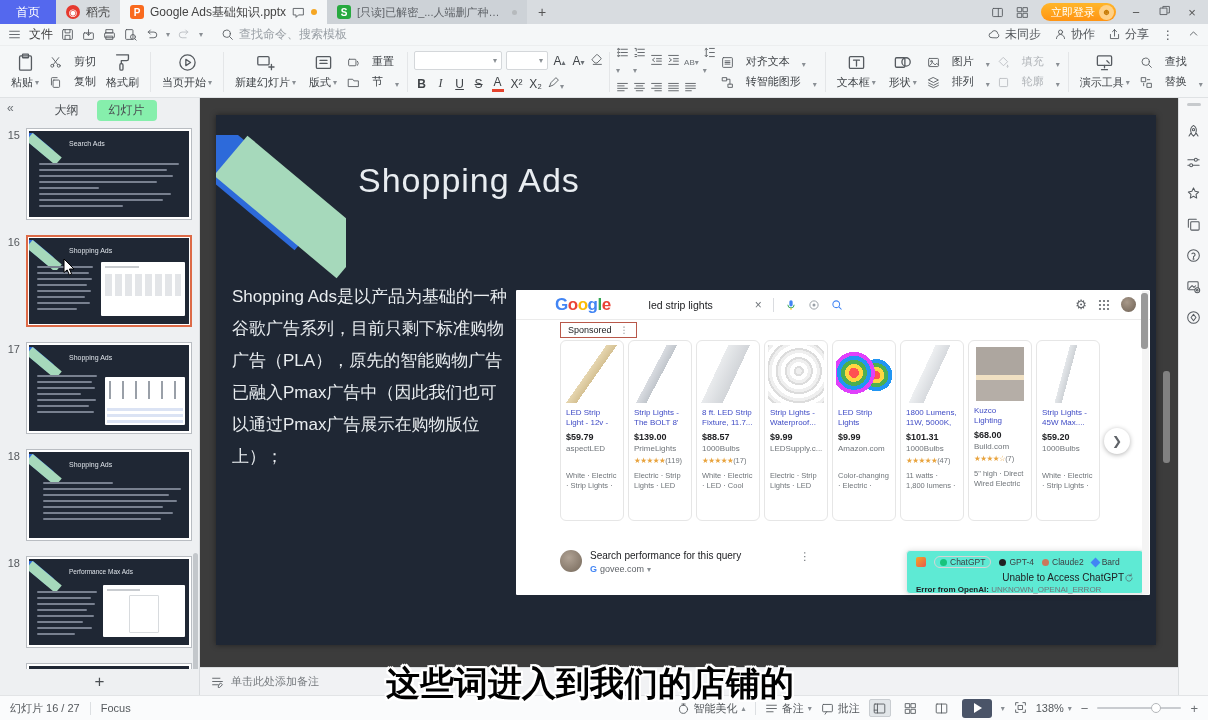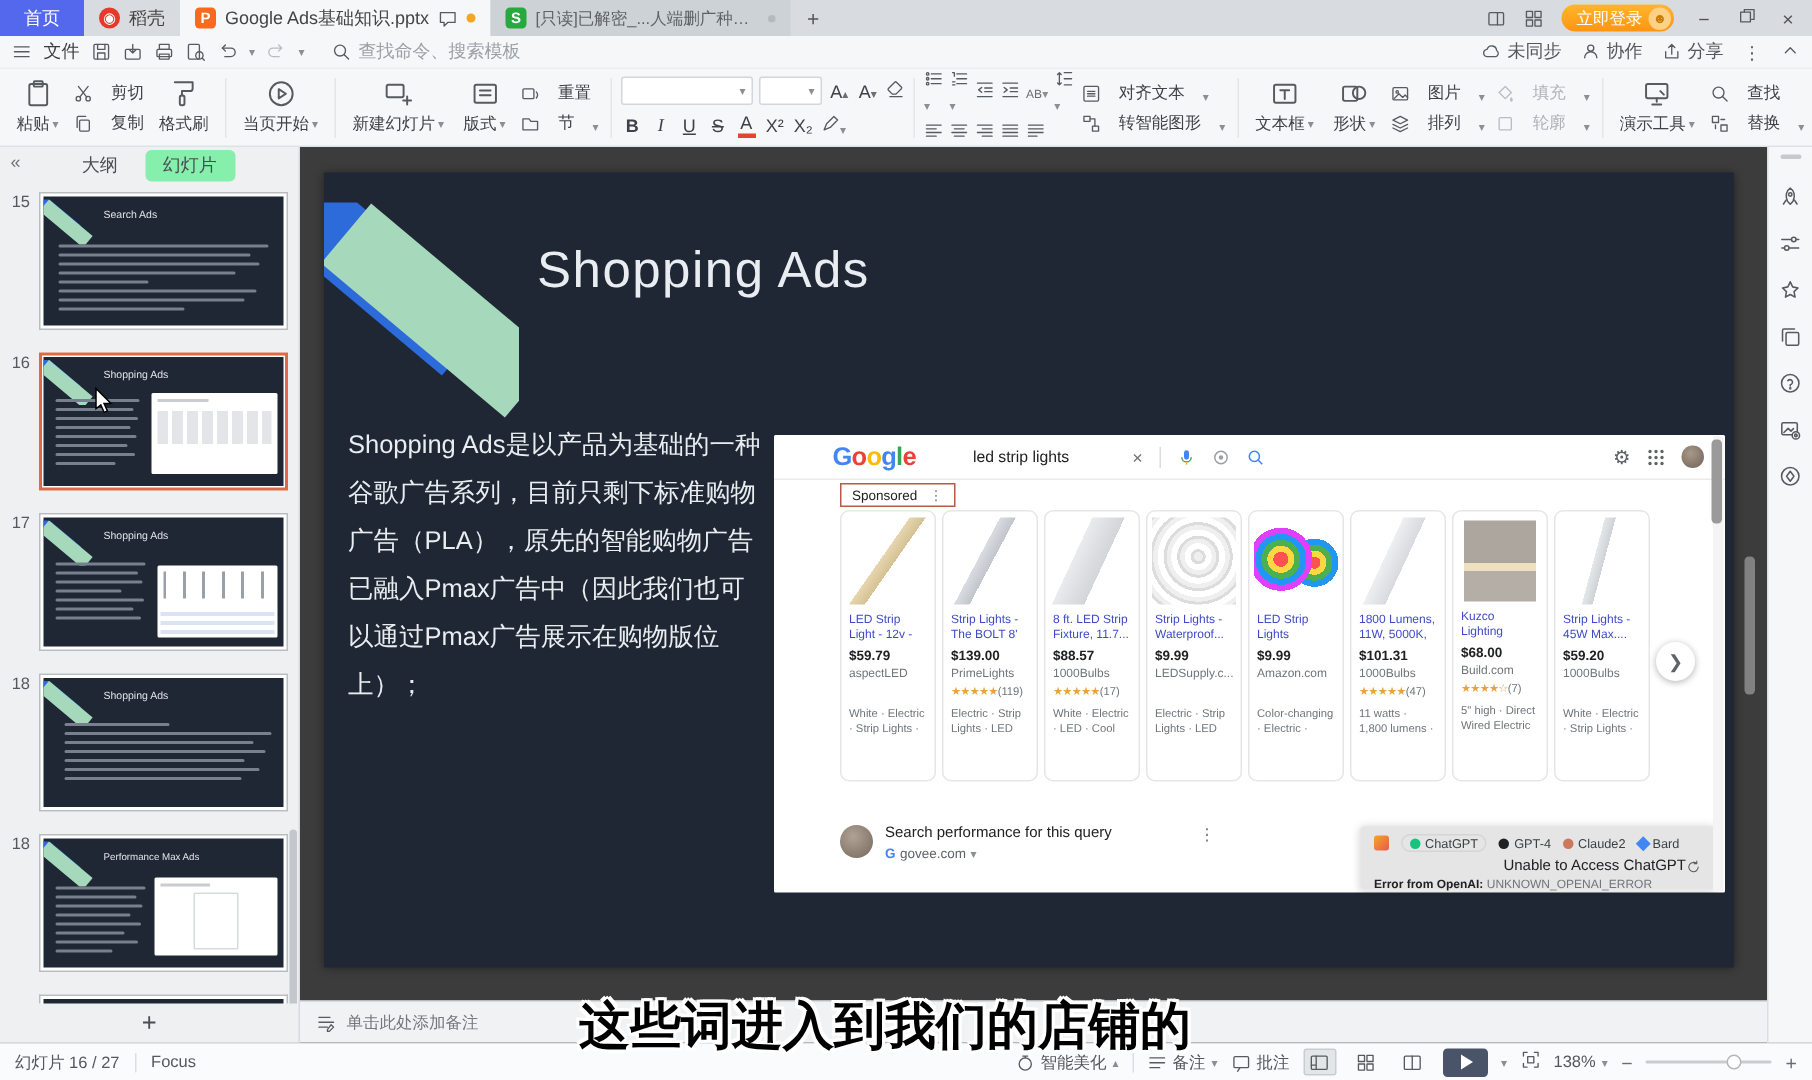--- a/index.html
+++ b/index.html
@@ -133,21 +133,21 @@
 .grev{color:#70757a;letter-spacing:0}
 .gattrs{font-size:7.5px;line-height:9.5px;color:#70757a;margin-top:6px;height:19px;overflow:hidden}
 .gnext{position:absolute;right:20px;top:138px;width:26px;height:26px;border-radius:50%;background:#fff;box-shadow:0 1px 5px rgba(0,0,0,.3);display:flex;align-items:center;justify-content:center;color:#5f6368;font-size:12px}
 .gfooter{position:absolute;left:44px;right:6px;top:260px;display:flex;align-items:flex-start}
 .gperf{display:flex;gap:8px}
 .gperf-av{width:22px;height:22px;border-radius:50%;background:radial-gradient(circle at 40% 35%,#b0a294,#75685a);flex:0 0 auto}
 .gperf-title{font-size:10px;color:#202124}
 .gperf-site{display:flex;align-items:center;gap:3px;margin-top:3px;font-size:9px;color:#5f6368}
 .gG{color:#4285f4;font-weight:bold;font-size:9px}
 .gmore{color:#70757a;font-size:11px;margin-left:58px}
-.gai{margin-left:auto;width:238px;background:#e5e5e5;border:1px solid #ececec;border-radius:4px;box-shadow:0 1px 6px rgba(0,0,0,.15);padding:5px 9px;height:44px}
+.gai{margin-left:auto;width:238px;background:#5eead4;border:1px solid #ececec;border-radius:4px;box-shadow:0 1px 6px rgba(0,0,0,.15);padding:5px 9px;height:44px}
 .gai-tabs{display:flex;align-items:center;gap:8px;font-size:8.5px;color:#3c4043;white-space:nowrap}
 .ext-ic{width:10px;height:10px;border-radius:2px;background:linear-gradient(135deg,#f5a623,#e85a4f);flex:0 0 auto}
 .aidot{width:7px;height:7px;border-radius:50%;flex:0 0 auto}
 .d-gpt{background:#19c37d}.d-gpt4{background:#202123}.d-claude{background:#cc785c}
 .d-bard{width:7px;height:7px;background:#4285f4;transform:rotate(45deg);flex:0 0 auto}
 .aitab{display:flex;align-items:center;gap:3px}
 .aitab.sel{border:1px solid #d5d5d5;border-radius:8px;padding:0 5px}
 .gai-title{display:flex;align-items:center;justify-content:flex-end;font-size:10px;color:#202124;margin-top:4px}
 .gai-err{font-size:8px;color:#70757a;margin-top:2px}
 .gai-err b{color:#202124}

